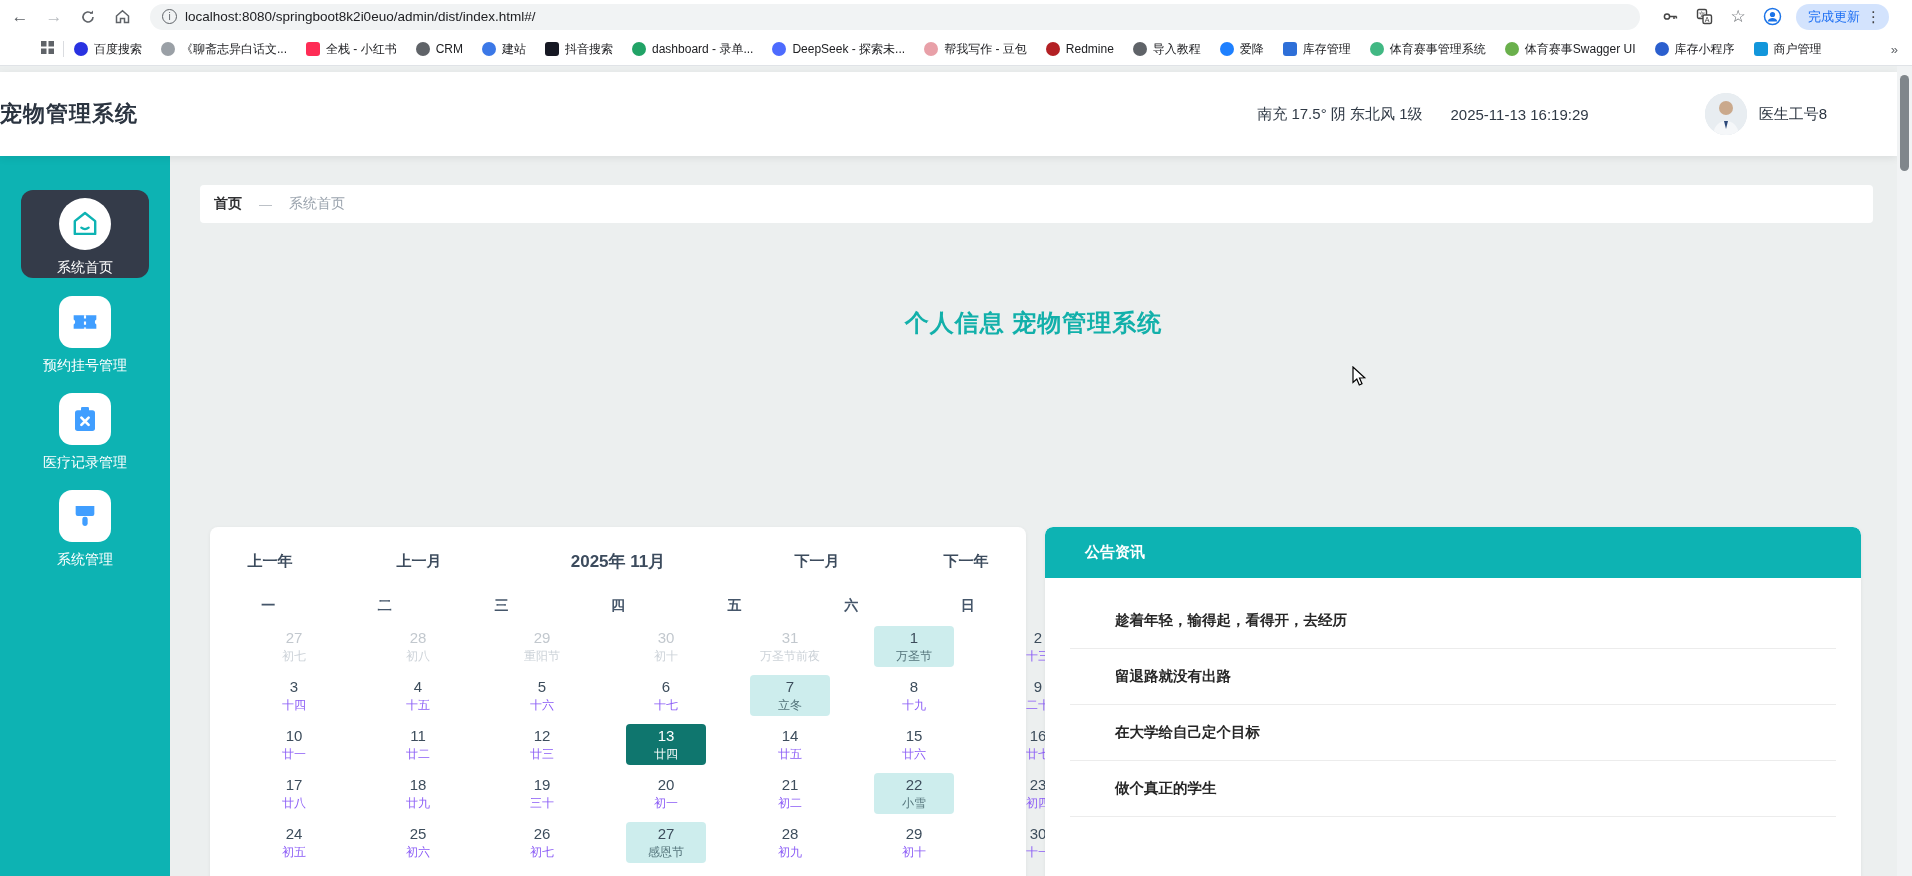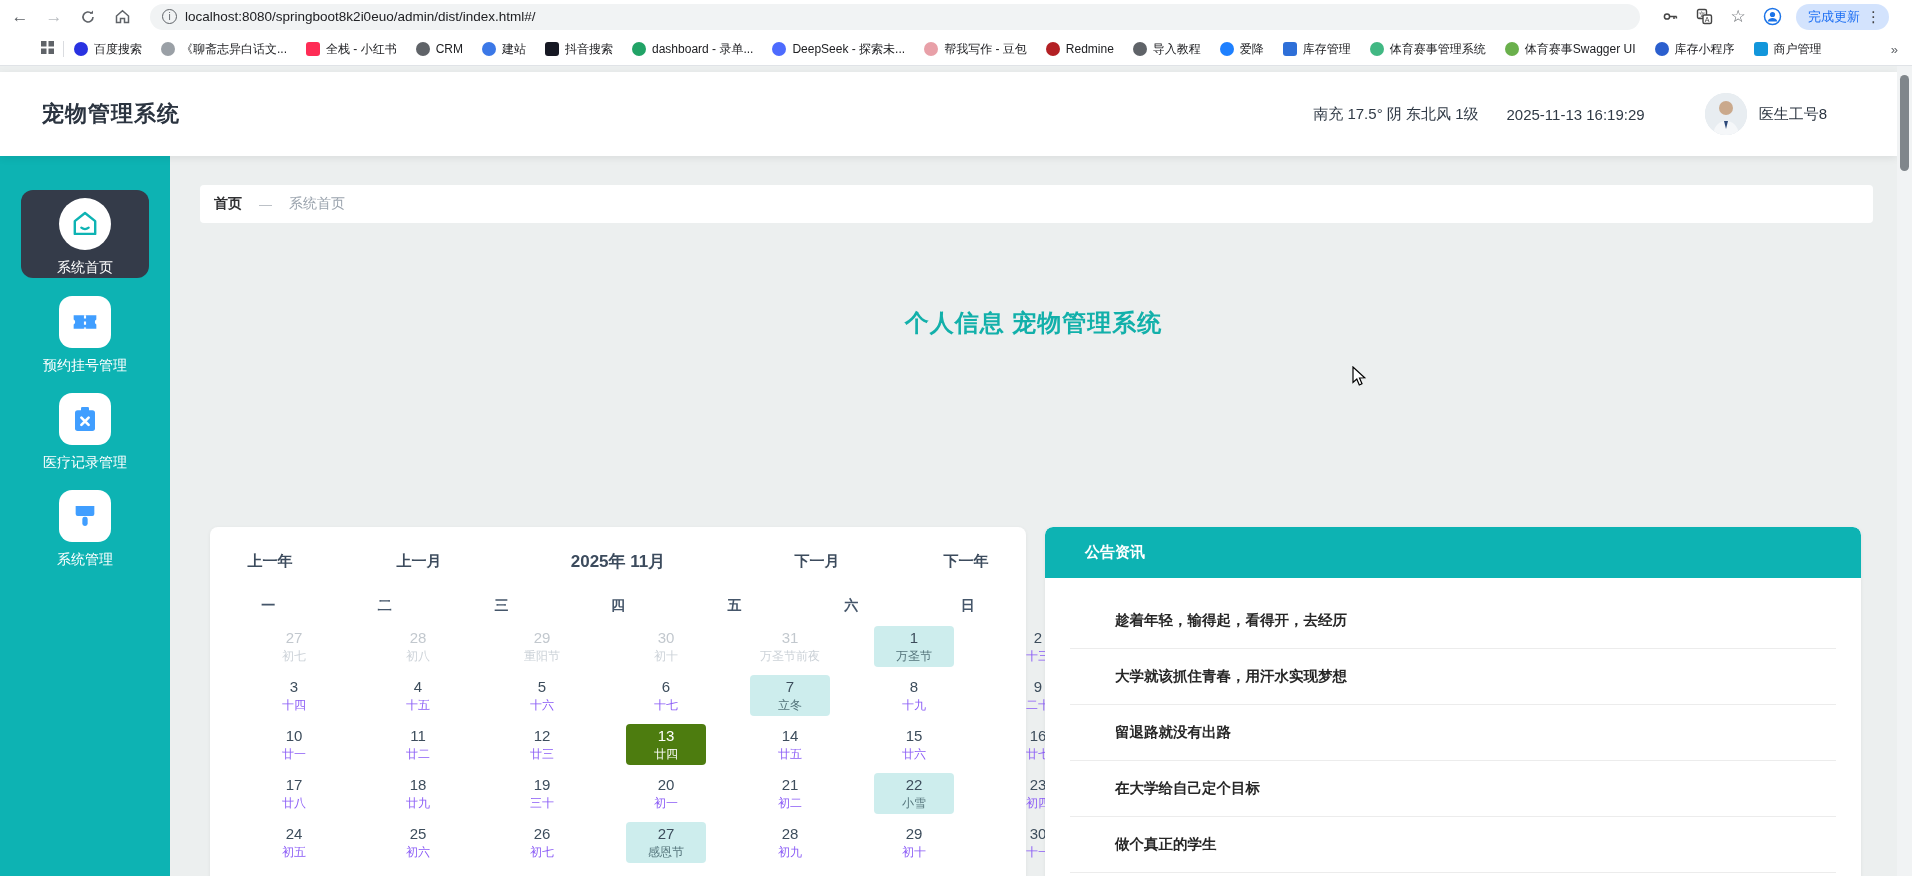--- a/index.html
+++ b/index.html
@@ -30,24 +30,24 @@
   .bm-label { font-size:12px; color:#202124; white-space:nowrap; }
   .bm-more { margin-left:auto; margin-right:14px; color:#5f6368; font-size:13px; }
 
   
   .scrollbar { position:absolute; right:0; top:66px; width:15px; height:810px; background:#f1f3f4; z-index:40; }
   .scroll-thumb { position:absolute; left:3px; top:9px; width:9px; height:96px; background:#80868b; border-radius:5px; }
 
   
   .app-header { position:absolute; left:0; top:72px; width:1897px; height:84px; background:#fff;
     box-shadow:0 2px 8px rgba(0,0,0,.08); z-index:10; display:flex; align-items:center; }
-  .app-title { font-size:22px; font-weight:bold; color:#2b3440; margin-left:42px; letter-spacing:1px; }
+  .app-title { font-size:22px; font-weight:bold; color:#2b3440; letter-spacing:1px; }
   .header-right { position:absolute; right:70px; display:flex; align-items:center; }
   .weather { font-size:15px; color:#303a46; margin-right:28px; }
-  .datetime { font-size:15px; color:#303a46; margin-right:60px; }
+  .datetime { font-size:15px; color:#303a46; margin-right:116px; }
   .avatar { width:42px; height:42px; border-radius:50%; background:#dfe5ea; overflow:hidden; flex:none; margin-right:12px; }
   .username { font-size:15px; color:#2b3440; }
 
   
   .sidebar { position:absolute; left:0; top:156px; width:170px; height:720px; background:#0db3b3; z-index:5; }
   .side-item { width:170px; display:flex; flex-direction:column; align-items:center; cursor:pointer; }
   .side-item .tile { width:52px; height:52px; border-radius:13px; background:#fff; display:flex; align-items:center; justify-content:center; }
   .side-item .tile.round { border-radius:50%; }
   .side-item .lbl { margin-top:9px; font-size:14px; color:#fff; }
   .side-item.active-wrap { margin-top:34px; }
@@ -78,21 +78,21 @@
   .cal-grid { margin-top:7px; }
   .cal-week { height:49px; }
   .cal-cell { display:flex; align-items:center; justify-content:center; cursor:pointer;margin-left:44px; }
   .cell-inner { width:80px; text-align:center; padding:2px 0 3px; border-radius:4px; }
   .cell-d { font-size:15px; color:#3d4d5c; line-height:20px; }
   .cell-l { font-size:12px; color:#8b5cf6; line-height:16px; }
   .cal-cell.dim .cell-d { color:#c2c8ce; }
   .cal-cell.dim .cell-l { color:#ccd2d8; }
   .cal-cell.festival .cell-inner { background:#cdeded; }
   .cal-cell.festival .cell-l { color:#53737a; }
-  .cal-cell.selected .cell-inner { background:#4d7c0f; }
+  .cal-cell.selected .cell-inner { background:#0f766e; }
   .cal-cell.selected .cell-d, .cal-cell.selected .cell-l { color:#fff; }
 
   .ann-card { left:875px; top:371px; width:816px; height:430px; overflow:hidden; }
   .ann-header { height:51px; background:#0db3b3; border-radius:8px 8px 0 0; display:flex; align-items:center; }
   .ann-header span { color:#fff; font-size:15px; font-weight:bold; margin-left:40px; }
   .ann-list { padding-top:15px; }
   .ann-item { height:56px; display:flex; align-items:center; padding-left:45px; margin:0 25px;
     border-bottom:1px solid #ececec; font-size:14.5px; font-weight:bold; color:#262626; cursor:pointer; }
 
   .cursor { position:absolute; left:1351px; top:366px; z-index:99; pointer-events:none; }
@@ -548,21 +548,20 @@
         </div>
       </div>
   </div>
 
   <div class="card ann-card">
     <div class="ann-header" style="background: rgb(13, 179, 179);">
       <span>公告资讯</span>
     </div>
     <div class="ann-list" id="ann-list">
         <div class="ann-item">趁着年轻，输得起，看得开，去经历</div>
-        <div class="ann-item">大学就该抓住青春，用汗水实现梦想</div>
         <div class="ann-item">留退路就没有出路</div>
         <div class="ann-item">在大学给自己定个目标</div>
         <div class="ann-item">做个真正的学生</div>
       </div>
   </div>
 </div>
 
 <svg class="cursor" width="20" height="22" viewBox="0 0 20 22">
   <path d="M2 1 L2 16.5 L5.8 13 L8.3 19 L11 17.8 L8.5 12 L13.7 11.8 Z" fill="#fff" stroke="#000" stroke-width="1.2"></path>
 </svg>

